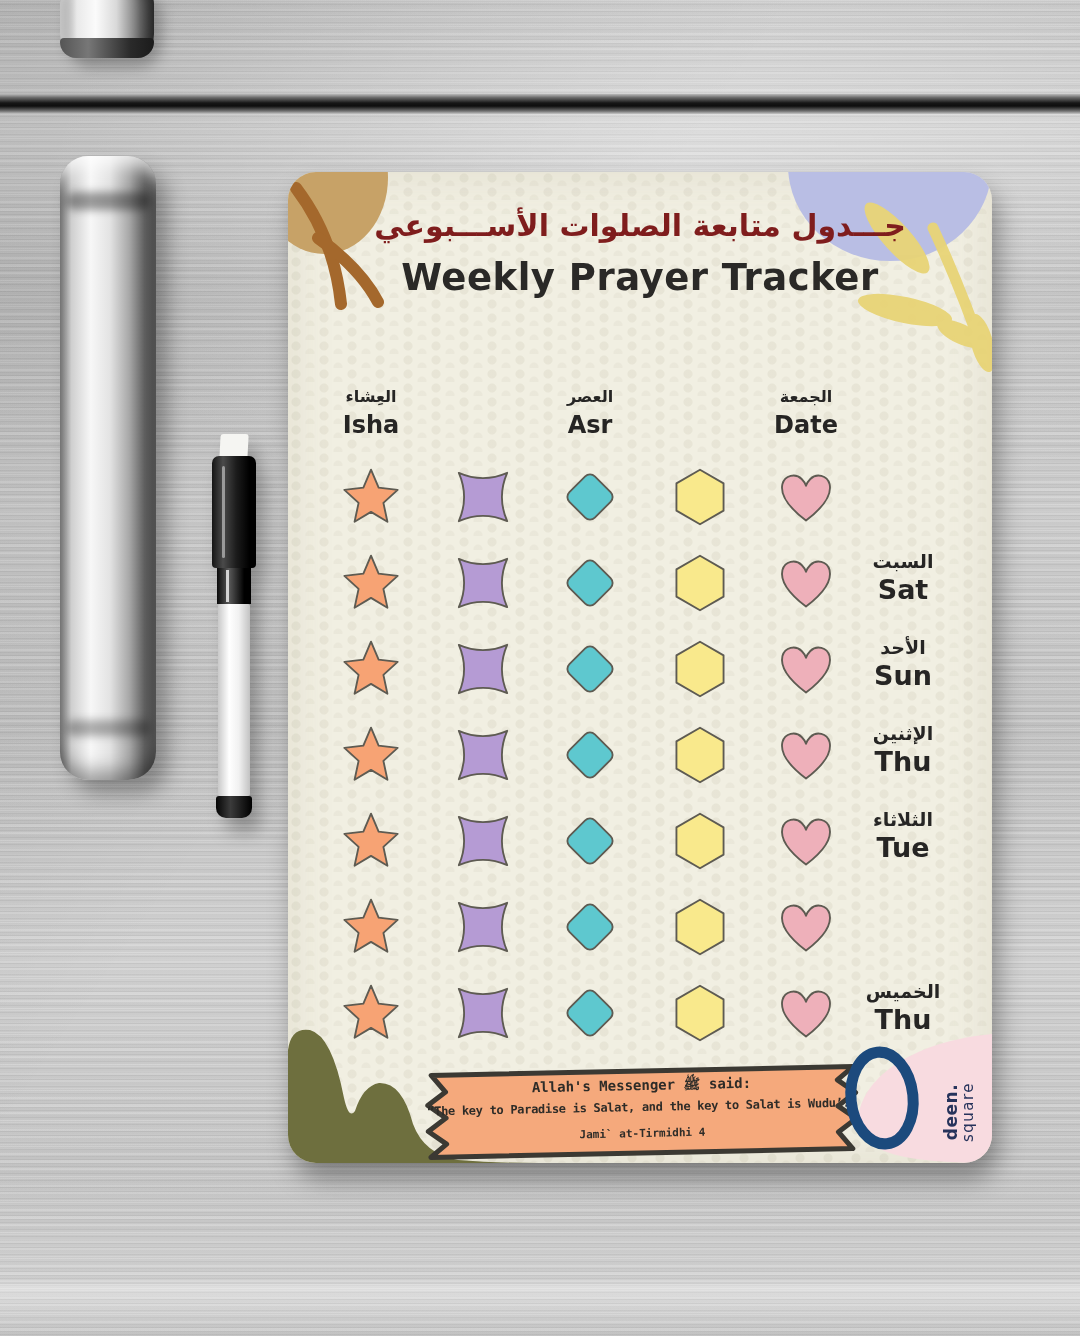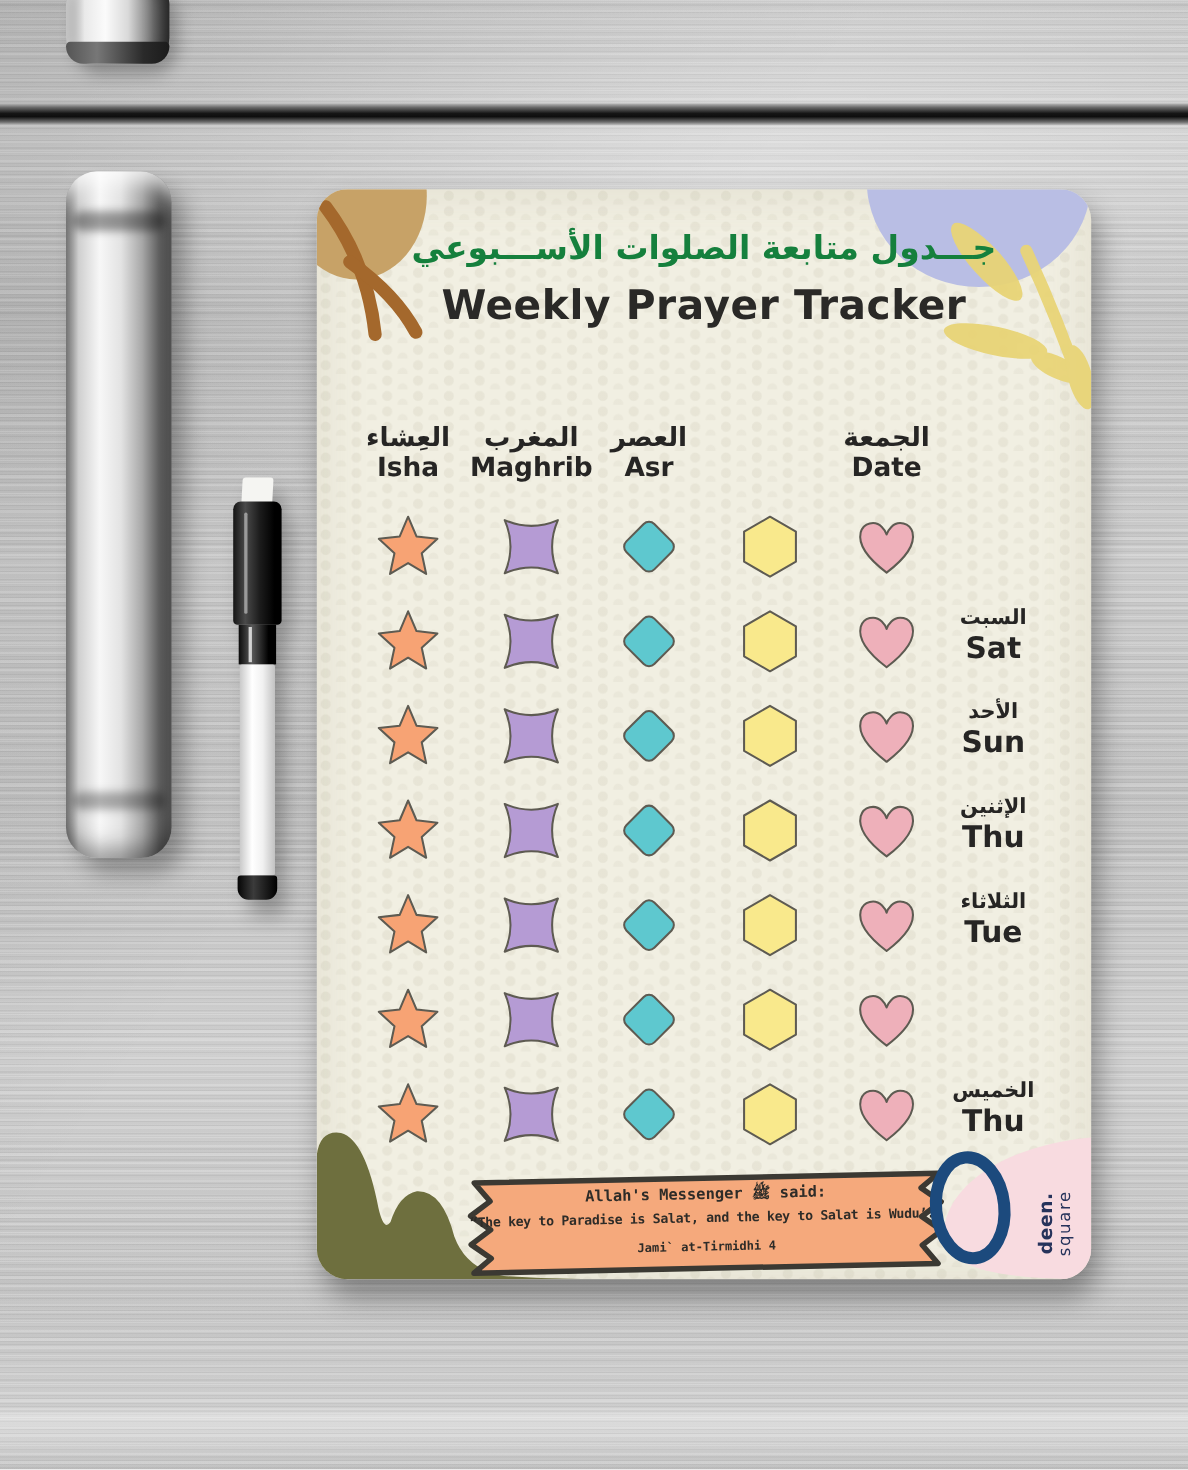--- a/index.html
+++ b/index.html
@@ -56,27 +56,27 @@
     background-image:
       radial-gradient(circle at 8px 6px, rgba(140,130,100,0.09) 4px, transparent 5px),
       radial-gradient(circle at 22px 13px, rgba(140,130,100,0.06) 4px, transparent 5px);
     background-size:28px 14px;}
   .decor,.grid,.toplayer{position:absolute;inset:0;}
   .grid{z-index:3;}
   .decor{z-index:1;}
   .banner-wrap{z-index:4;}
   .toplayer{z-index:5;pointer-events:none;}
 
-  .title-ar{left:0;top:36px;width:100%;text-align:center;font-size:30px;font-weight:bold;color:#15803d;z-index:3;}
+  .title-ar{left:0;top:36px;width:100%;text-align:center;font-size:30px;font-weight:bold;color:#7f1d1d;z-index:3;}
   .title-en{left:0;top:84px;width:100%;text-align:center;font-size:37px;font-weight:800;color:#2A2927;letter-spacing:0.5px;z-index:3;}
   .form-row{left:52px;top:158px;width:612px;display:flex;justify-content:space-between;
     font-family:"DejaVu Sans Mono",monospace;font-weight:bold;font-size:13px;color:#2E2C28;z-index:3;white-space:nowrap;}
 
   .col-header{position:absolute;width:120px;text-align:center;color:#262524;}
-  .h-ar{font-size:24px;font-weight:bold;line-height:26px;}
+  .h-ar{font-size:16px;font-weight:bold;line-height:26px;}
   .h-en{font-size:24px;font-weight:800;line-height:30px;}
   .cell{position:absolute;width:62px;height:62px;cursor:pointer;}
   .cell svg{display:block;width:62px;height:62px;}
   .day-label{position:absolute;width:130px;text-align:center;color:#262524;}
   .day-ar{font-size:19px;font-weight:bold;line-height:25px;}
   .day-en{font-size:27px;font-weight:800;line-height:32px;}
 
   
   .banner-wrap{position:absolute;left:118px;top:894px;width:472px;height:94px;transform:rotate(-1.2deg);}
   .banner-wrap svg{position:absolute;inset:0;}
@@ -129,24 +129,20 @@
     </svg>
 
     <div class="title-ar abs">جـــدول متابعة الصلوات الأســـبوعي</div>
     <div class="title-en abs">Weekly Prayer Tracker</div>
 
     <div class="grid" id="grid">
         <div class="col-header" style="left: 23px; top: 212px;">
           <div class="h-ar">العِشاء</div>
           <div class="h-en">Isha</div>
         </div>
-        <div class="col-header" style="left: 135px; top: 212px;">
-          <div class="h-ar">المغرب</div>
-          <div class="h-en">Maghrib</div>
-        </div>
         <div class="col-header" style="left: 242px; top: 212px;">
           <div class="h-ar">العصر</div>
           <div class="h-en">Asr</div>
         </div>
         <div class="col-header" style="left: 458px; top: 212px;">
           <div class="h-ar">الجمعة</div>
           <div class="h-en">Date</div>
         </div>
         <div class="cell" style="left: 52px; top: 294px;">
           <svg viewBox="0 0 100 100">

